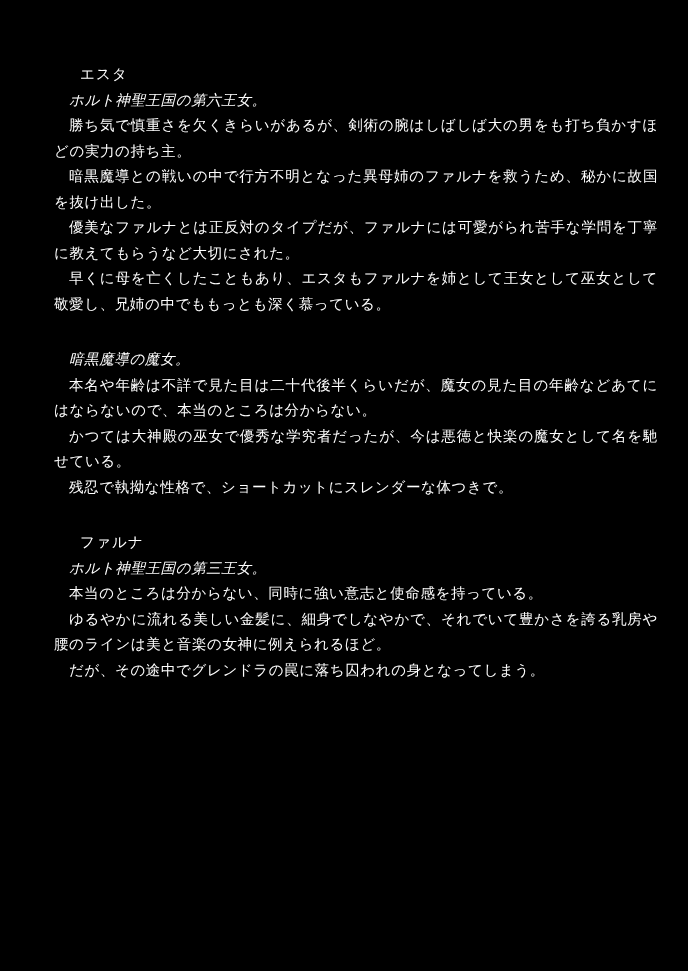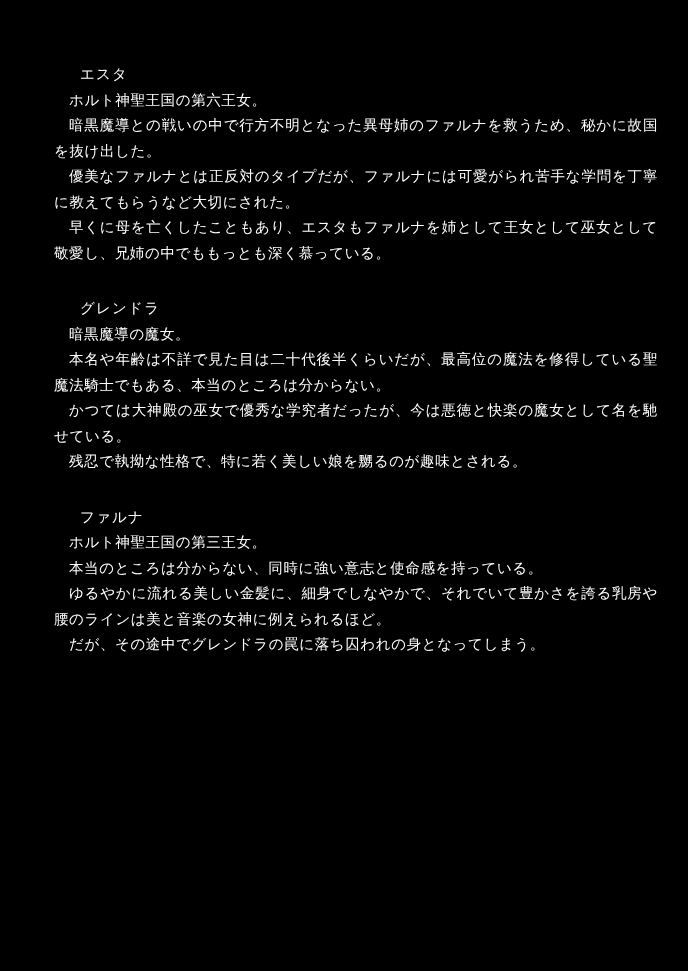--- a/index.html
+++ b/index.html
@@ -40,41 +40,42 @@
     line-height: 25.5px;
     letter-spacing: 0.6px;
     margin: 0;
     text-indent: 15px;
     color: #ffffff;
     text-align: justify;
     text-justify: inter-ideograph;
   }
   .section .para:first-of-type {
     text-indent: 15px;
+    font-style: italic;
   }
 </style>
 </head>
 <body>
 
 <div class="page">
 
   <div class="section">
     <div class="char-name">エスタ</div>
     <p class="para">ホルト神聖王国の第六王女。</p>
+    <p class="para">勝ち気で慎重さを欠くきらいがあるが、剣術の腕はしばしば大の男をも打ち負かすほどの実力の持ち主。</p>
     <p class="para">暗黒魔導との戦いの中で行方不明となった異母姉のファルナを救うため、秘かに故国を抜け出した。</p>
     <p class="para">優美なファルナとは正反対のタイプだが、ファルナには可愛がられ苦手な学問を丁寧に教えてもらうなど大切にされた。</p>
     <p class="para">早くに母を亡くしたこともあり、エスタもファルナを姉として王女として巫女として敬愛し、兄姉の中でももっとも深く慕っている。</p>
   </div>
 
   <div class="section">
-    <div class="char-name">グレンドラ</div>
     <p class="para">暗黒魔導の魔女。</p>
-    <p class="para">本名や年齢は不詳で見た目は二十代後半くらいだが、最高位の魔法を修得している聖魔法騎士でもある、本当のところは分からない。</p>
+    <p class="para">本名や年齢は不詳で見た目は二十代後半くらいだが、魔女の見た目の年齢などあてにはならないので、本当のところは分からない。</p>
     <p class="para">かつては大神殿の巫女で優秀な学究者だったが、今は悪徳と快楽の魔女として名を馳せている。</p>
-    <p class="para">残忍で執拗な性格で、特に若く美しい娘を嬲るのが趣味とされる。</p>
+    <p class="para">残忍で執拗な性格で、ショートカットにスレンダーな体つきで。</p>
   </div>
 
   <div class="section">
     <div class="char-name">ファルナ</div>
     <p class="para">ホルト神聖王国の第三王女。</p>
     <p class="para">本当のところは分からない、同時に強い意志と使命感を持っている。</p>
     <p class="para">ゆるやかに流れる美しい金髪に、細身でしなやかで、それでいて豊かさを誇る乳房や腰のラインは美と音楽の女神に例えられるほど。</p>
     <p class="para">だが、その途中でグレンドラの罠に落ち囚われの身となってしまう。</p>
   </div>
 

